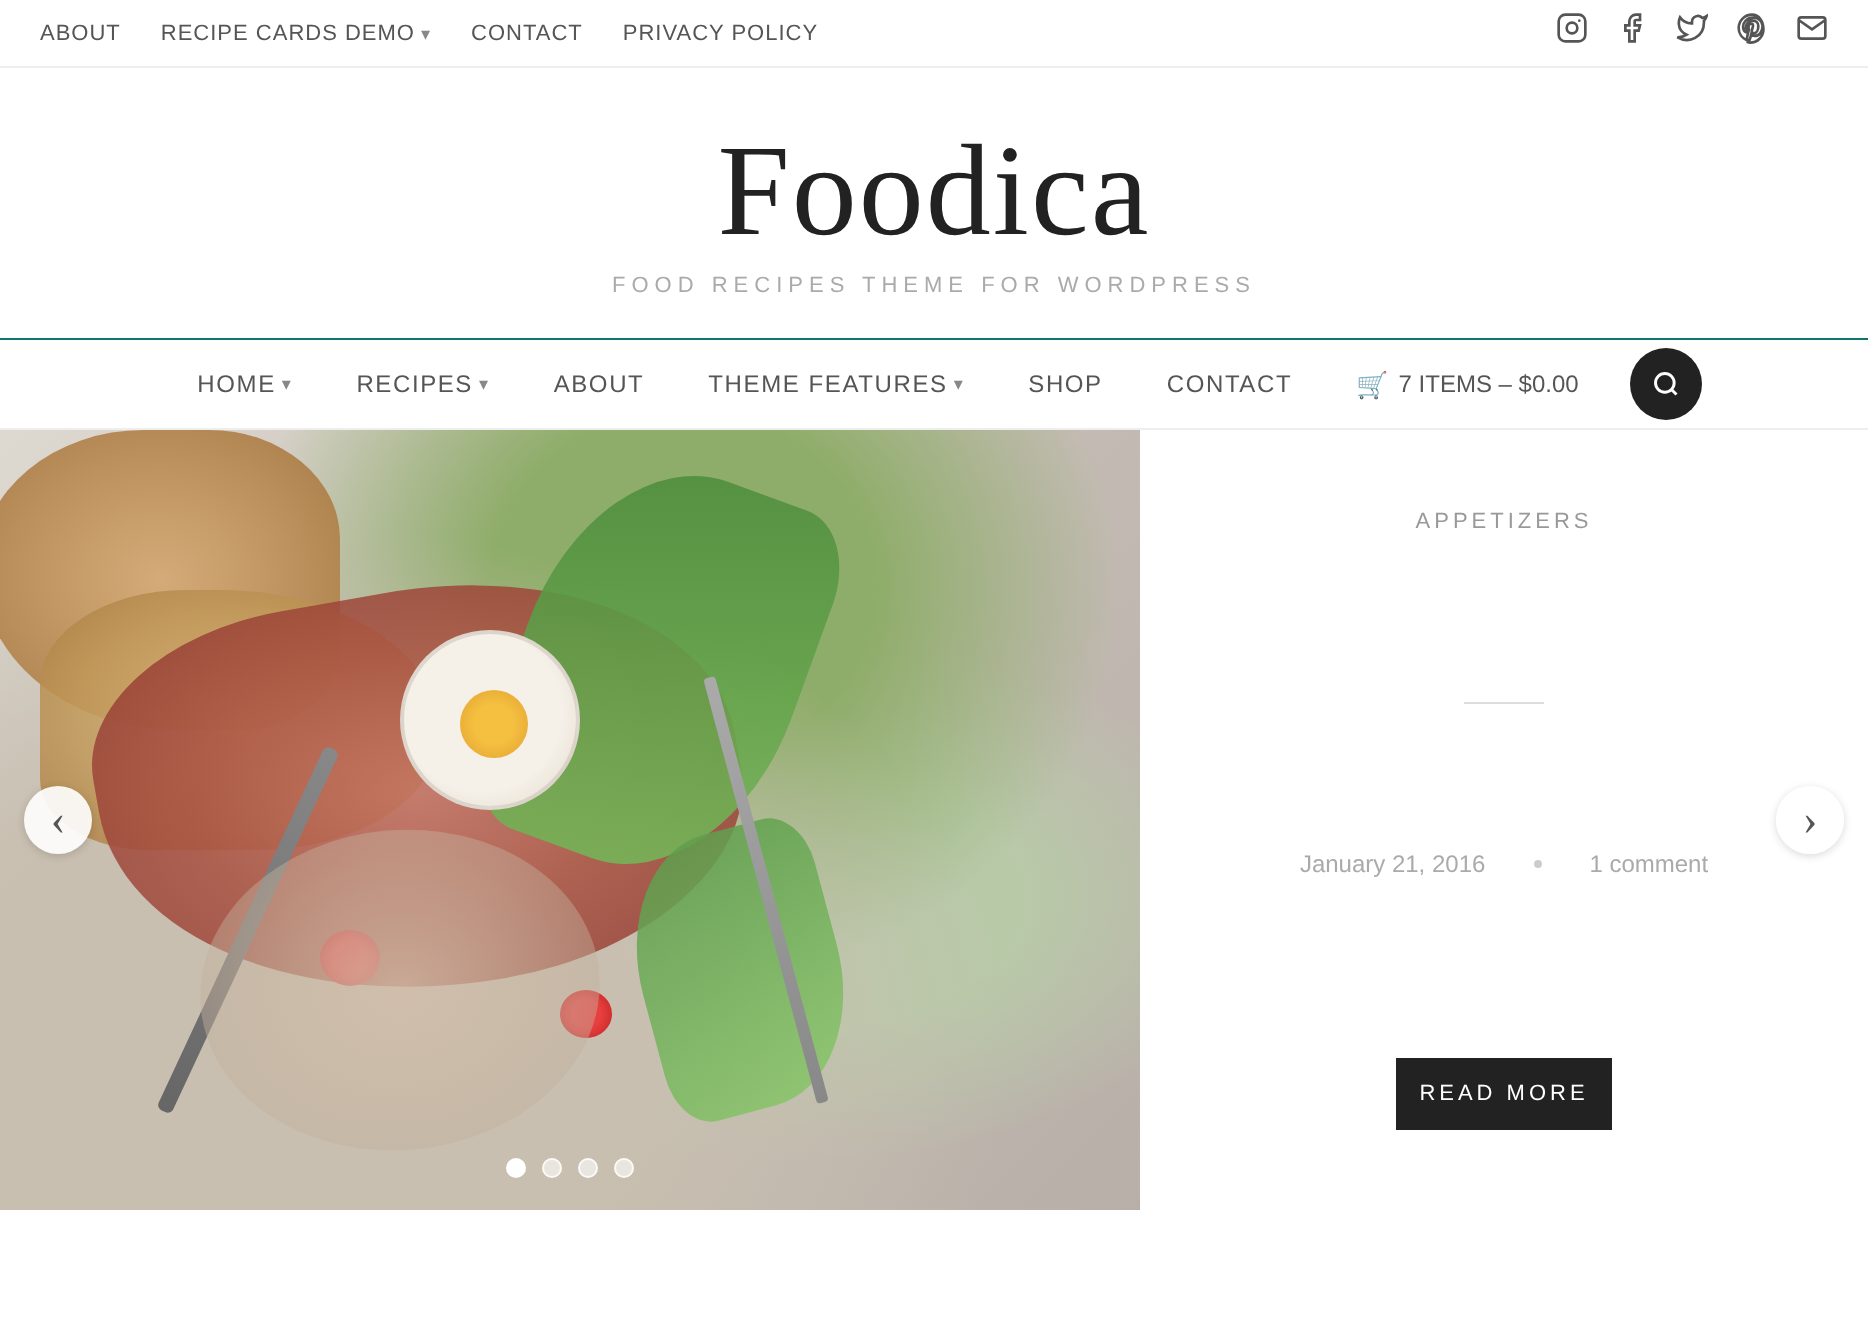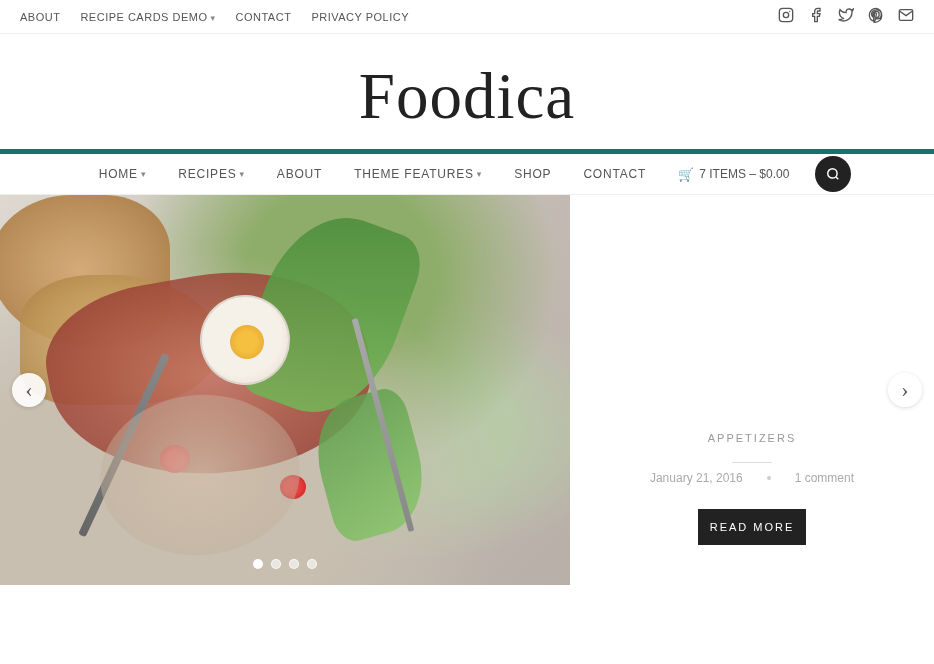--- a/index.html
+++ b/index.html
@@ -65,21 +65,21 @@
       font-family: Arial, sans-serif;
       margin-top: 8px;
     }
 
     
     .main-nav {
       display: flex;
       align-items: center;
       justify-content: center;
       gap: 0;
-      border-top: 5px solid #0f766e;
+      border-top: 1px solid #0f766e;
       border-bottom: 1px solid #eee;
       padding: 0 10px;
       height: 46px;
       position: relative;
     }
     .main-nav-item {
       font-size: 12px;
       text-transform: uppercase;
       letter-spacing: 0.8px;
       color: #555;
@@ -235,21 +235,21 @@
     .slider-content {
       position: absolute;
       right: 0;
       top: 0;
       width: 364px;
       height: 390px;
       background: #fff;
       display: flex;
       flex-direction: column;
       align-items: center;
-      justify-content: flex-end;
+      justify-content: space-between;
       padding: 40px 30px;
     }
     .slide-category {
       font-size: 11px;
       text-transform: uppercase;
       letter-spacing: 2px;
       color: #999;
       font-family: Arial, sans-serif;
       margin-bottom: 10px;
     }
@@ -377,20 +377,21 @@
       <svg width="16" height="16" viewBox="0 0 24 24" fill="none" stroke="#555" stroke-width="2">
           <path d="M4 4h16c1.1 0 2 .9 2 2v12c0 1.1-.9 2-2 2H4c-1.1 0-2-.9-2-2V6c0-1.1.9-2 2-2z"></path>
           <polyline points="22,6 12,13 2,6"></polyline>
         </svg>
     </span>
   </div>
 </nav>
 
 <header class="header">
   <div class="logo-text" style="font-size: 65px; font-weight: 400; color: rgb(34, 34, 34); font-family: Georgia, serif; letter-spacing: 1px; line-height: 1;">Foodica</div>
+  <div class="logo-tagline">FOOD RECIPES THEME FOR WORDPRESS</div>
 </header>
 
 <nav class="main-nav">
   <a class="main-nav-item">
     <span>HOME</span>
     <span class="dropdown-arrow">▾</span>
   </a>
   <a class="main-nav-item">
     <span>RECIPES</span>
     <span class="dropdown-arrow">▾</span>

